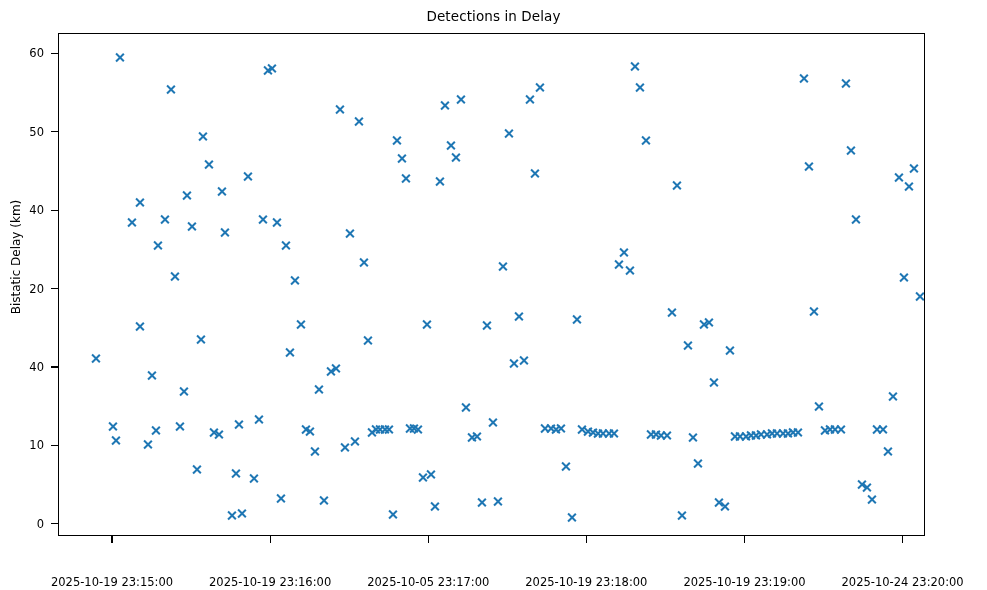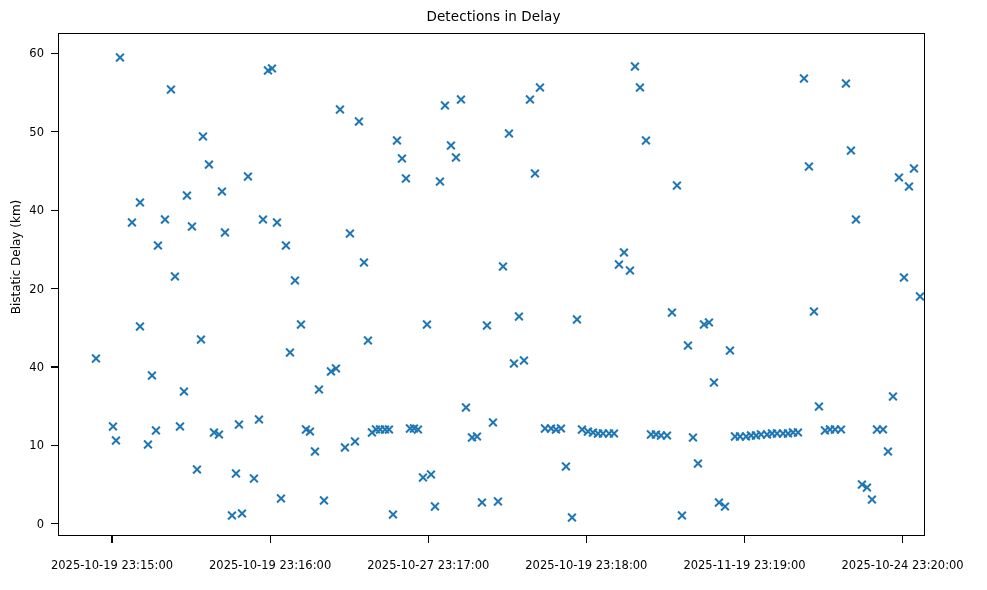--- a/index.html
+++ b/index.html
@@ -87,21 +87,21 @@
   
   .xtick {
     position: absolute;
     top: 536px;
     width: 1.1px;
     height: 7px;
     background: #000000;
   }
   .xtick-label {
     position: absolute;
-    top: 558px;
+    top: 575px;
     font-size: 11.5px;
     color: #000000;
     white-space: nowrap;
     transform: translateX(-50%);
   }
   #xlabel {
     position: absolute;
     left: 0;
     top: 566px;
     width: 987px;
@@ -146,25 +146,25 @@
       <div class="ytick-label" style="top: 131.797px;">50</div>
       <div class="ytick" style="top: 52.8366px;"></div>
       <div class="ytick-label" style="top: 53.3866px;">60</div>
     </div>
   <div id="x-ticks">
       <div class="xtick" style="left: 111.473px;"></div>
       <div class="xtick-label" style="left: 112.023px;">2025-10-19 23:15:00</div>
       <div class="xtick" style="left: 269.588px;"></div>
       <div class="xtick-label" style="left: 270.138px;">2025-10-19 23:16:00</div>
       <div class="xtick" style="left: 427.704px;"></div>
-      <div class="xtick-label" style="left: 428.254px;">2025-10-27 23:17:00</div>
+      <div class="xtick-label" style="left: 428.254px;">2025-10-05 23:17:00</div>
       <div class="xtick" style="left: 585.819px;"></div>
       <div class="xtick-label" style="left: 586.369px;">2025-10-19 23:18:00</div>
       <div class="xtick" style="left: 743.935px;"></div>
-      <div class="xtick-label" style="left: 744.485px;">2025-11-19 23:19:00</div>
+      <div class="xtick-label" style="left: 744.485px;">2025-10-19 23:19:00</div>
       <div class="xtick" style="left: 902.05px;"></div>
       <div class="xtick-label" style="left: 902.6px;">2025-10-24 23:20:00</div>
     </div>
 
   <div id="plot-frame">
     <div id="plot-area">
         <div class="marker" style="left: 56.6581px; top: 406.164px;"></div>
         <div class="marker" style="left: 37.1571px; top: 324.617px;"></div>
         <div class="marker" style="left: 73.2602px; top: 188.968px;"></div>
         <div class="marker" style="left: 80.3754px; top: 168.581px;"></div>

